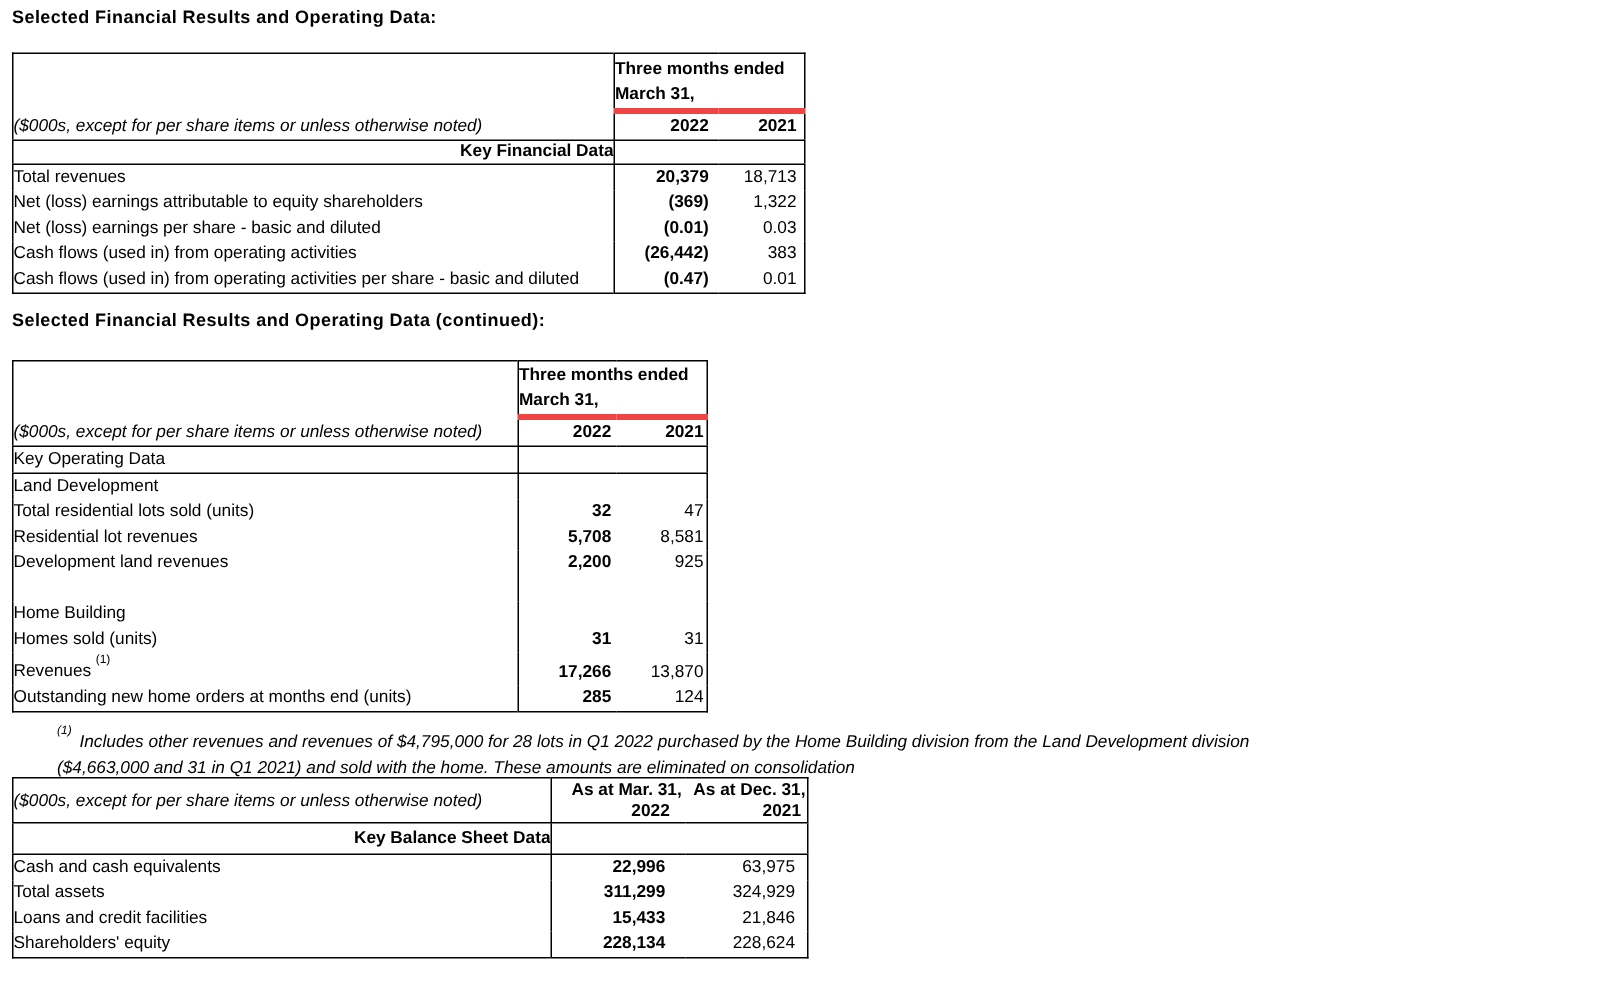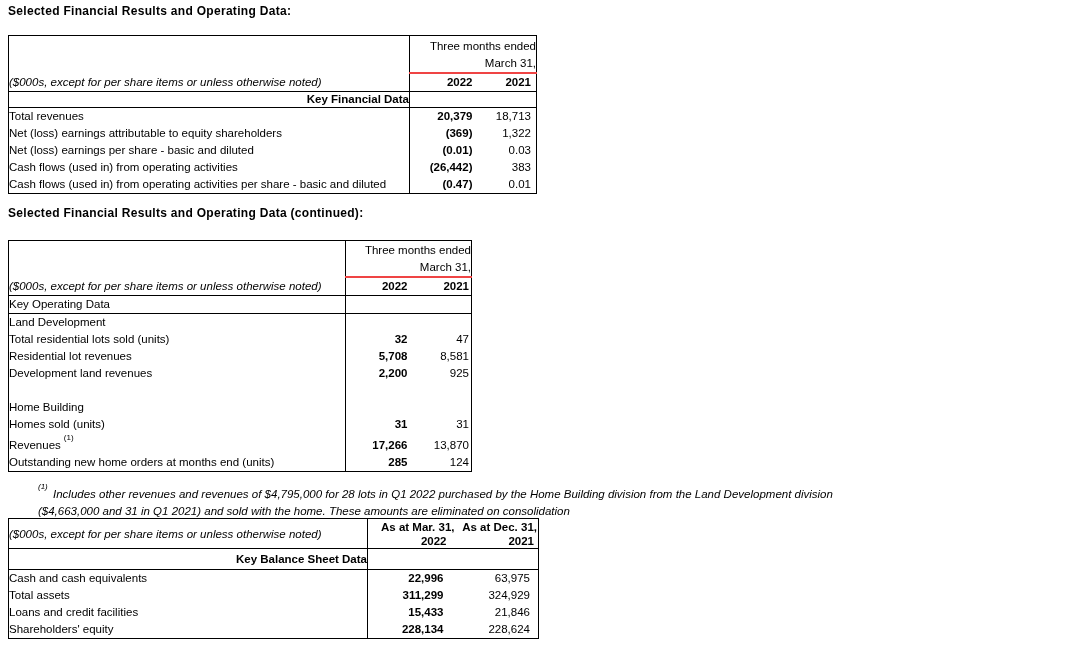--- a/index.html
+++ b/index.html
@@ -21,21 +21,21 @@
   table.fin td{
     padding:0;margin:0;vertical-align:bottom;font-size:11.5px;line-height:17px;
     height:17px;white-space:nowrap;overflow:hidden;
   }
   .lbl{text-align:left;padding-left:5px;border-right:1px solid #000;}
   .num{text-align:right;}
   .b{font-weight:bold;text-align:right;}
   .it{font-style:italic;}
   .hb{border-bottom:1px solid #000;}
   .phead{
-    text-align:right;font-weight:normal;border-bottom:2px solid #ef4444;
+    text-align:left;font-weight:bold;border-bottom:4px solid #ef4444;
     vertical-align:middle;line-height:16px;
   }
   .scope{vertical-align:bottom;padding-bottom:1px;}
   .sup{font-size:8px;position:relative;top:-4px;margin-left:3px;}
 
   
   .t1{left:8px;top:35px;width:528px;}
   .t1 .phead{height:36px;}
   .t1 .yrow td{height:17px;}
   .t1 .sec{height:15px;line-height:15px;border-bottom:1px solid #000;}

